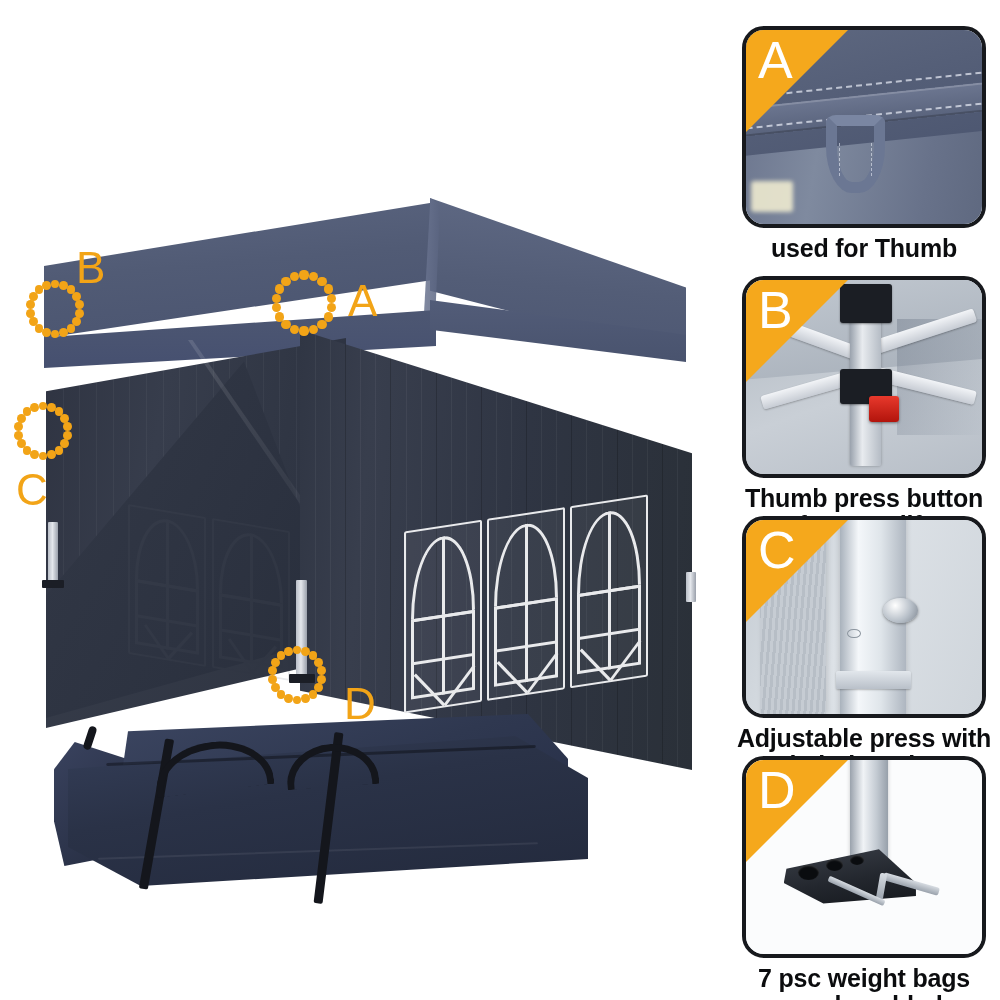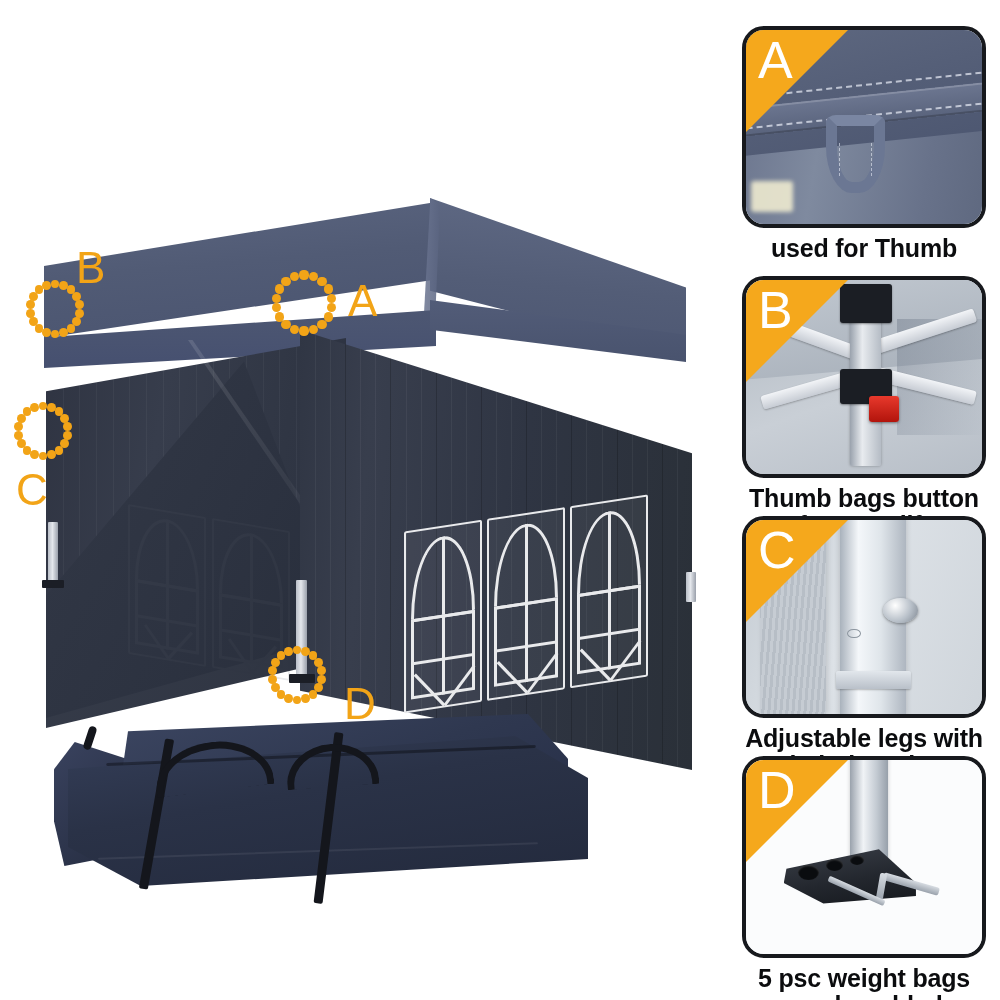--- a/index.html
+++ b/index.html
@@ -602,58 +602,58 @@
         <div class="pb-truss" style="right:2%;top:50%;width:50%;height:7%;transform:rotate(14deg);"></div>
         <div class="pb-post"></div>
         <div class="pb-bracket" style="left:40%;top:2%;width:22%;height:20%;"></div>
         <div class="pb-bracket" style="left:40%;top:46%;width:22%;height:18%;"></div>
         <div class="pb-button"></div>
         <div class="badge">
           <span>B</span>
         </div>
       </div>
       <div class="caption">
-        <div>Thumb bags button</div>
+        <div>Thumb press button</div>
         <div>for easy lift</div>
       </div>
     </div>
 
     <div class="callout" style="top:516px;">
       <div class="photo">
         <div class="pc-bg"></div>
         <div class="pc-fabric"></div>
         <div class="pc-pole"></div>
         <div class="pc-knob"></div>
         <div class="pc-hole"></div>
         <div class="pc-sleeve"></div>
         <div class="badge">
           <span>C</span>
         </div>
       </div>
       <div class="caption">
-        <div>Adjustable legs with</div>
+        <div>Adjustable press with</div>
         <div>3 heigth options</div>
       </div>
     </div>
 
     <div class="callout" style="top:756px;">
       <div class="photo">
         <div class="pd-bg"></div>
         <div class="pd-pole"></div>
         <div class="pd-plate"></div>
         <div class="pd-hole" style="left:22%;top:54%;width:9%;height:8%;"></div>
         <div class="pd-hole" style="left:34%;top:51%;width:7%;height:6%;"></div>
         <div class="pd-hole" style="left:44%;top:49%;width:6%;height:5%;"></div>
         <div class="pd-stake" style="left:58%;top:62%;width:24%;height:4%;transform:rotate(16deg);"></div>
         <div class="pd-stake" style="left:56%;top:58%;width:3%;height:14%;transform:rotate(10deg);"></div>
         <div class="pd-stake" style="left:34%;top:66%;width:26%;height:3%;transform:rotate(24deg);"></div>
         <div class="badge">
           <span>D</span>
         </div>
       </div>
       <div class="caption">
-        <div>5 psc weight bags</div>
+        <div>7 psc weight bags</div>
         <div>can be added</div>
       </div>
     </div>
 
   </div>
 </div>
 
 </body></html>

